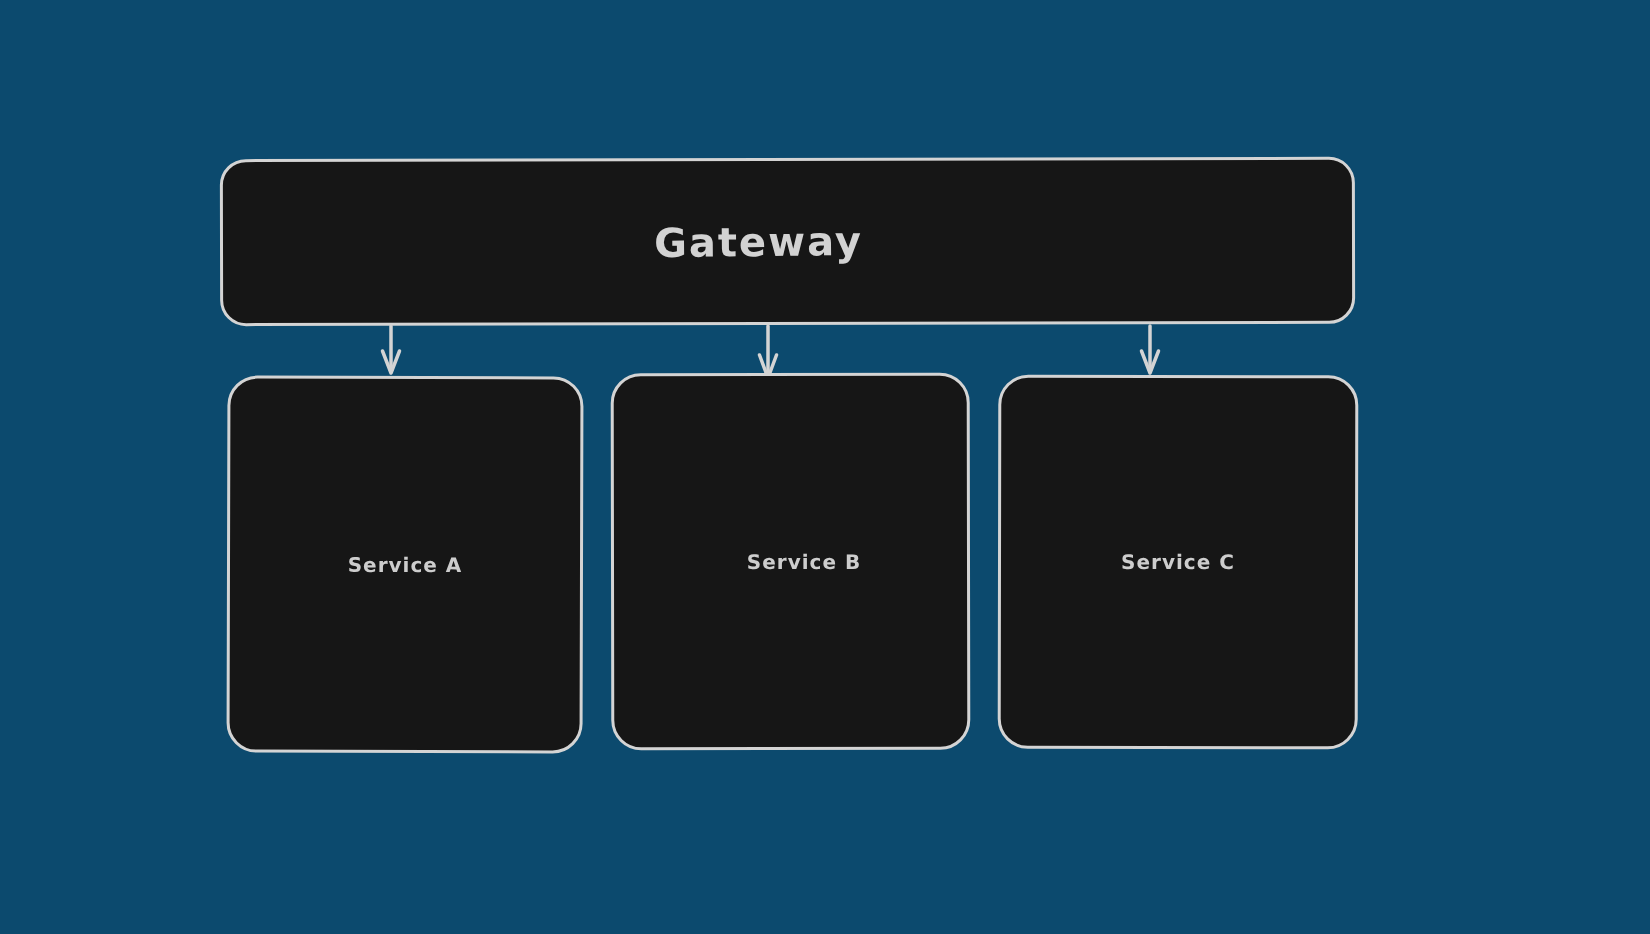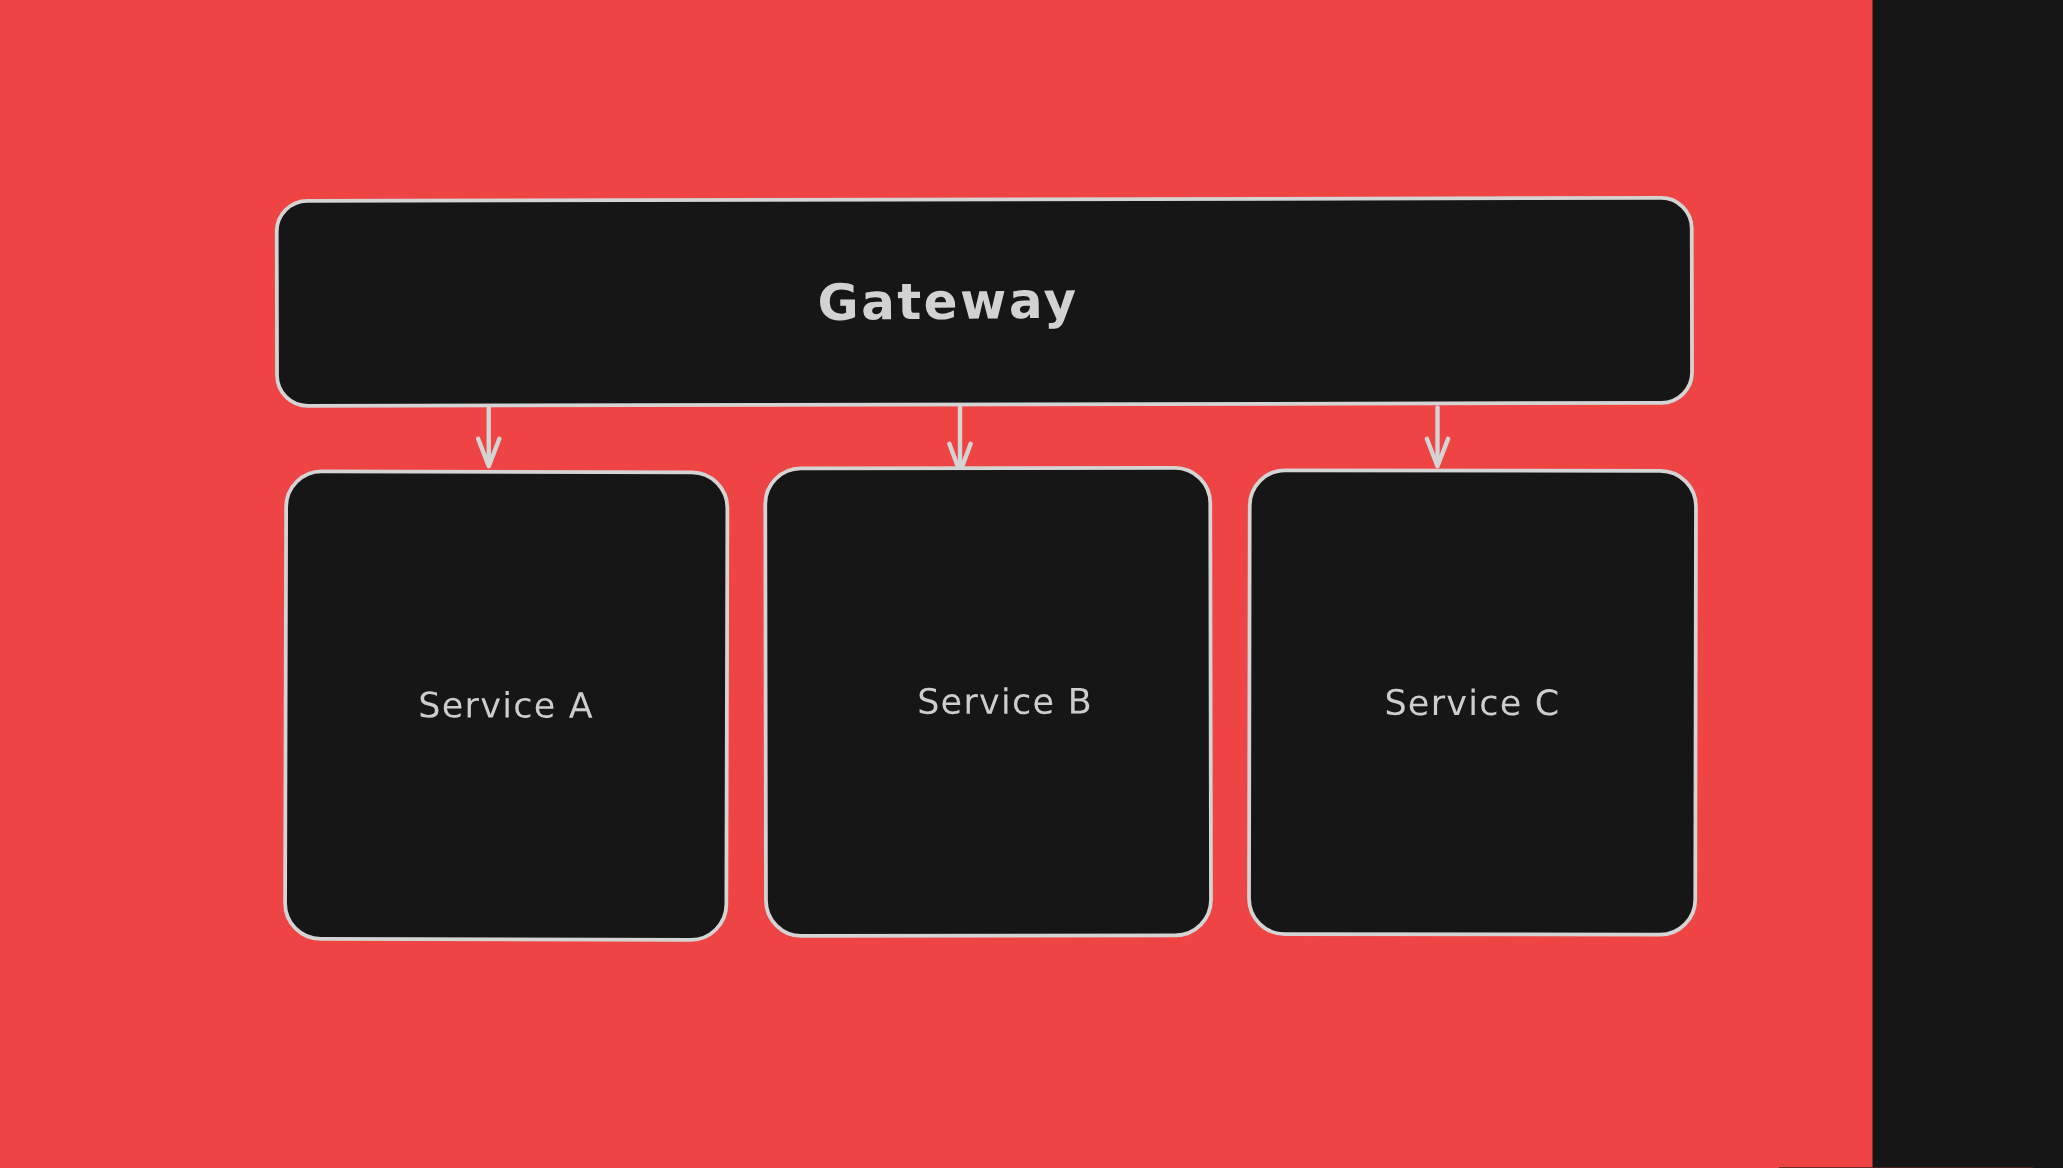--- a/index.html
+++ b/index.html
@@ -2,23 +2,23 @@
 <html><head>
 <meta charset="utf-8">
 <style>
   html, body {
     margin: 0;
     padding: 0;
     background: #161616;
   }
   .canvas {
     position: relative;
-    width: 1498px;
+    width: 1650px;
     height: 934px;
-    background: #ef4444;
+    background: #0c4a6e;
     overflow: hidden;
     font-family: "DejaVu Sans", sans-serif;
   }
   .node {
     position: absolute;
     box-sizing: border-box;
     border: 3px solid #d4d4d4;
     background: #161616;
     display: flex;
     align-items: center;
@@ -42,22 +42,22 @@
     font-size: 40px;
     font-weight: 700;
     letter-spacing: 2px;
     margin-right: 58px; 
     transform: rotate(-0.4deg);
   }
   .service {
     border-radius: 30px;
   }
   .service .label {
-    font-size: 28px;
-    font-weight: 400;
+    font-size: 20px;
+    font-weight: 700;
     letter-spacing: 1px;
     color: #cdcdcd;
   }
   .service-a {
     left: 227px;
     top: 376px;
     width: 356px;
     height: 377px;
     transform: rotate(0.15deg);
   }

